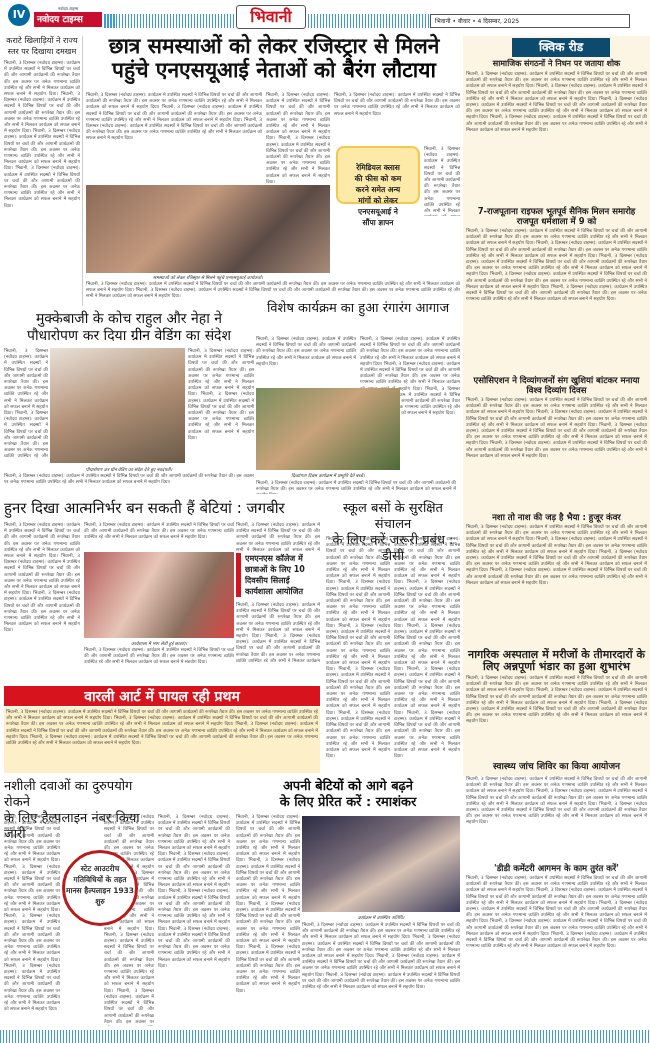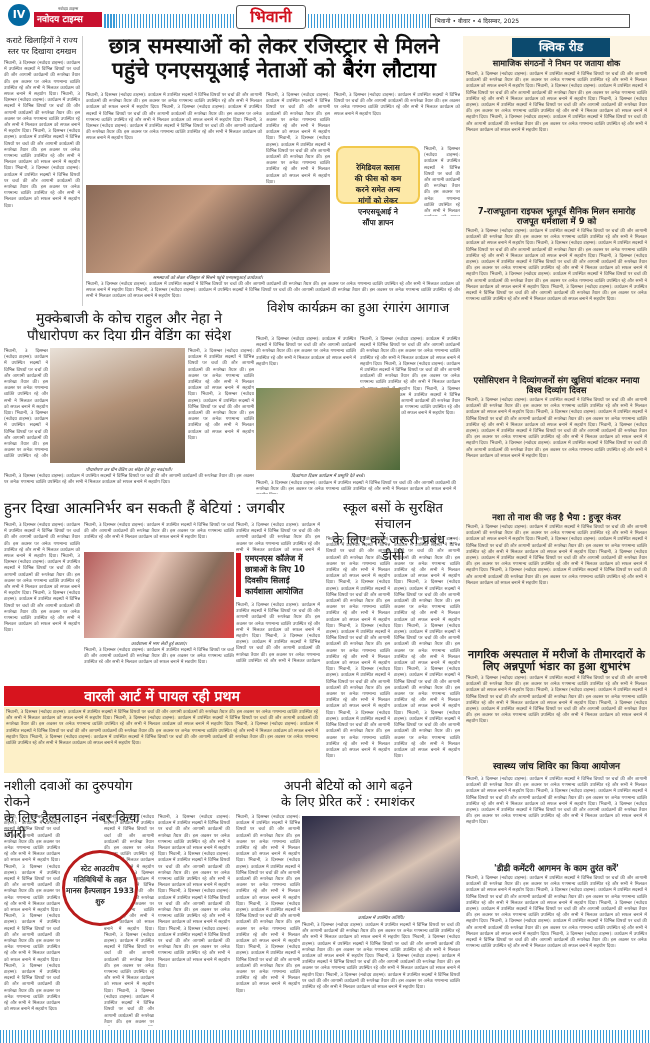--- a/index.html
+++ b/index.html
@@ -121,21 +121,21 @@
 
 <div class="abs h-big" style="left:4px;top:778px;width:150px;font-size:13px;font-weight:normal;line-height:16px;text-align:left">
   <div>नशीली दवाओं का दुरुपयोग रोकने</div>
   <div>के लिए हैल्पलाइन नंबर किया जारी</div>
 </div>
 <div class="abs txt" style="left:4px;top:814px;width:56px;height:212px"><span>भिवानी, 3 दिसम्बर (नवोदय टाइम्स): कार्यक्रम में उपस्थित सदस्यों ने विभिन्न विषयों पर चर्चा की और आगामी कार्यक्रमों की रूपरेखा तैयार की। इस अवसर पर अनेक गणमान्य व्यक्ति उपस्थित रहे और सभी ने मिलकर कार्यक्रम को सफल बनाने में सहयोग दिया।</span> <span>भिवानी, 3 दिसम्बर (नवोदय टाइम्स): कार्यक्रम में उपस्थित सदस्यों ने विभिन्न विषयों पर चर्चा की और आगामी कार्यक्रमों की रूपरेखा तैयार की। इस अवसर पर अनेक गणमान्य व्यक्ति उपस्थित रहे और सभी ने मिलकर कार्यक्रम को सफल बनाने में सहयोग दिया।</span> <span>भिवानी, 3 दिसम्बर (नवोदय टाइम्स): कार्यक्रम में उपस्थित सदस्यों ने विभिन्न विषयों पर चर्चा की और आगामी कार्यक्रमों की रूपरेखा तैयार की। इस अवसर पर अनेक गणमान्य व्यक्ति उपस्थित रहे और सभी ने मिलकर कार्यक्रम को सफल बनाने में सहयोग दिया।</span> <span>भिवानी, 3 दिसम्बर (नवोदय टाइम्स): कार्यक्रम में उपस्थित सदस्यों ने विभिन्न विषयों पर चर्चा की और आगामी कार्यक्रमों की रूपरेखा तैयार की। इस अवसर पर अनेक गणमान्य व्यक्ति उपस्थित रहे और सभी ने मिलकर कार्यक्रम को सफल बनाने में सहयोग दिया।</span></div>
 <div class="abs txt" style="left:104px;top:814px;width:50px;height:212px"><span>भिवानी, 3 दिसम्बर (नवोदय टाइम्स): कार्यक्रम में उपस्थित सदस्यों ने विभिन्न विषयों पर चर्चा की और आगामी कार्यक्रमों की रूपरेखा तैयार की। इस अवसर पर अनेक गणमान्य व्यक्ति उपस्थित रहे और सभी ने मिलकर कार्यक्रम को सफल बनाने में सहयोग दिया।</span> <span>भिवानी, 3 दिसम्बर (नवोदय टाइम्स): कार्यक्रम में उपस्थित सदस्यों ने विभिन्न विषयों पर चर्चा की और आगामी कार्यक्रमों की रूपरेखा तैयार की। इस अवसर पर अनेक गणमान्य व्यक्ति उपस्थित रहे और सभी ने मिलकर कार्यक्रम को सफल बनाने में सहयोग दिया।</span> <span>भिवानी, 3 दिसम्बर (नवोदय टाइम्स): कार्यक्रम में उपस्थित सदस्यों ने विभिन्न विषयों पर चर्चा की और आगामी कार्यक्रमों की रूपरेखा तैयार की। इस अवसर पर अनेक गणमान्य व्यक्ति उपस्थित रहे और सभी ने मिलकर कार्यक्रम को सफल बनाने में सहयोग दिया।</span> <span>भिवानी, 3 दिसम्बर (नवोदय टाइम्स): कार्यक्रम में उपस्थित सदस्यों ने विभिन्न विषयों पर चर्चा की और आगामी कार्यक्रमों की रूपरेखा तैयार की। इस अवसर पर अनेक गणमान्य व्यक्ति उपस्थित रहे और सभी ने मिलकर कार्यक्रम को सफल बनाने में सहयोग दिया।</span></div>
 <div class="abs circle" style="left:62px;top:850px;width:76px;height:76px;font-size:7.5px;line-height:11px;padding-top:10px">स्टेट आउटरीच गतिविधियों के तहत मानस हैल्पलाइन 1933 शुरु</div>
 <div class="abs txt" style="left:158px;top:814px;width:72px;height:212px"><span>भिवानी, 3 दिसम्बर (नवोदय टाइम्स): कार्यक्रम में उपस्थित सदस्यों ने विभिन्न विषयों पर चर्चा की और आगामी कार्यक्रमों की रूपरेखा तैयार की। इस अवसर पर अनेक गणमान्य व्यक्ति उपस्थित रहे और सभी ने मिलकर कार्यक्रम को सफल बनाने में सहयोग दिया।</span> <span>भिवानी, 3 दिसम्बर (नवोदय टाइम्स): कार्यक्रम में उपस्थित सदस्यों ने विभिन्न विषयों पर चर्चा की और आगामी कार्यक्रमों की रूपरेखा तैयार की। इस अवसर पर अनेक गणमान्य व्यक्ति उपस्थित रहे और सभी ने मिलकर कार्यक्रम को सफल बनाने में सहयोग दिया।</span> <span>भिवानी, 3 दिसम्बर (नवोदय टाइम्स): कार्यक्रम में उपस्थित सदस्यों ने विभिन्न विषयों पर चर्चा की और आगामी कार्यक्रमों की रूपरेखा तैयार की। इस अवसर पर अनेक गणमान्य व्यक्ति उपस्थित रहे और सभी ने मिलकर कार्यक्रम को सफल बनाने में सहयोग दिया।</span> <span>भिवानी, 3 दिसम्बर (नवोदय टाइम्स): कार्यक्रम में उपस्थित सदस्यों ने विभिन्न विषयों पर चर्चा की और आगामी कार्यक्रमों की रूपरेखा तैयार की। इस अवसर पर अनेक गणमान्य व्यक्ति उपस्थित रहे और सभी ने मिलकर कार्यक्रम को सफल बनाने में सहयोग दिया।</span></div>
 
-<div class="abs h-big" style="left:236px;top:778px;width:224px;font-size:13px;font-weight:normal;line-height:16px">
+<div class="abs h-big" style="left:236px;top:778px;width:224px;font-size:13px;font-weight:bold;line-height:16px">
   <div><span>अपनी</span> <span class="bluetxt">बेटियों को</span> <span>आगे बढ़ने</span></div>
   <div>के लिए प्रेरित करें : रमाशंकर</div>
 </div>
 <div class="abs txt" style="left:236px;top:814px;width:64px;height:212px"><span>भिवानी, 3 दिसम्बर (नवोदय टाइम्स): कार्यक्रम में उपस्थित सदस्यों ने विभिन्न विषयों पर चर्चा की और आगामी कार्यक्रमों की रूपरेखा तैयार की। इस अवसर पर अनेक गणमान्य व्यक्ति उपस्थित रहे और सभी ने मिलकर कार्यक्रम को सफल बनाने में सहयोग दिया।</span> <span>भिवानी, 3 दिसम्बर (नवोदय टाइम्स): कार्यक्रम में उपस्थित सदस्यों ने विभिन्न विषयों पर चर्चा की और आगामी कार्यक्रमों की रूपरेखा तैयार की। इस अवसर पर अनेक गणमान्य व्यक्ति उपस्थित रहे और सभी ने मिलकर कार्यक्रम को सफल बनाने में सहयोग दिया।</span> <span>भिवानी, 3 दिसम्बर (नवोदय टाइम्स): कार्यक्रम में उपस्थित सदस्यों ने विभिन्न विषयों पर चर्चा की और आगामी कार्यक्रमों की रूपरेखा तैयार की। इस अवसर पर अनेक गणमान्य व्यक्ति उपस्थित रहे और सभी ने मिलकर कार्यक्रम को सफल बनाने में सहयोग दिया।</span> <span>भिवानी, 3 दिसम्बर (नवोदय टाइम्स): कार्यक्रम में उपस्थित सदस्यों ने विभिन्न विषयों पर चर्चा की और आगामी कार्यक्रमों की रूपरेखा तैयार की। इस अवसर पर अनेक गणमान्य व्यक्ति उपस्थित रहे और सभी ने मिलकर कार्यक्रम को सफल बनाने में सहयोग दिया।</span></div>
 <div class="abs photo" style="left:302px;top:816px;width:158px;height:96px;background:linear-gradient(150deg,#2c2c45,#7b6f7b 40%,#d8c3b4 60%,#3b3b5b)"></div>
 <div class="abs cap" style="left:302px;top:914px;width:158px">कार्यक्रम में उपस्थित अतिथि।</div>
 <div class="abs txt" style="left:302px;top:922px;width:158px;height:104px"><span>भिवानी, 3 दिसम्बर (नवोदय टाइम्स): कार्यक्रम में उपस्थित सदस्यों ने विभिन्न विषयों पर चर्चा की और आगामी कार्यक्रमों की रूपरेखा तैयार की। इस अवसर पर अनेक गणमान्य व्यक्ति उपस्थित रहे और सभी ने मिलकर कार्यक्रम को सफल बनाने में सहयोग दिया।</span> <span>भिवानी, 3 दिसम्बर (नवोदय टाइम्स): कार्यक्रम में उपस्थित सदस्यों ने विभिन्न विषयों पर चर्चा की और आगामी कार्यक्रमों की रूपरेखा तैयार की। इस अवसर पर अनेक गणमान्य व्यक्ति उपस्थित रहे और सभी ने मिलकर कार्यक्रम को सफल बनाने में सहयोग दिया।</span> <span>भिवानी, 3 दिसम्बर (नवोदय टाइम्स): कार्यक्रम में उपस्थित सदस्यों ने विभिन्न विषयों पर चर्चा की और आगामी कार्यक्रमों की रूपरेखा तैयार की। इस अवसर पर अनेक गणमान्य व्यक्ति उपस्थित रहे और सभी ने मिलकर कार्यक्रम को सफल बनाने में सहयोग दिया।</span> <span>भिवानी, 3 दिसम्बर (नवोदय टाइम्स): कार्यक्रम में उपस्थित सदस्यों ने विभिन्न विषयों पर चर्चा की और आगामी कार्यक्रमों की रूपरेखा तैयार की। इस अवसर पर अनेक गणमान्य व्यक्ति उपस्थित रहे और सभी ने मिलकर कार्यक्रम को सफल बनाने में सहयोग दिया।</span></div>
 
 <div class="abs footer"></div>
 

